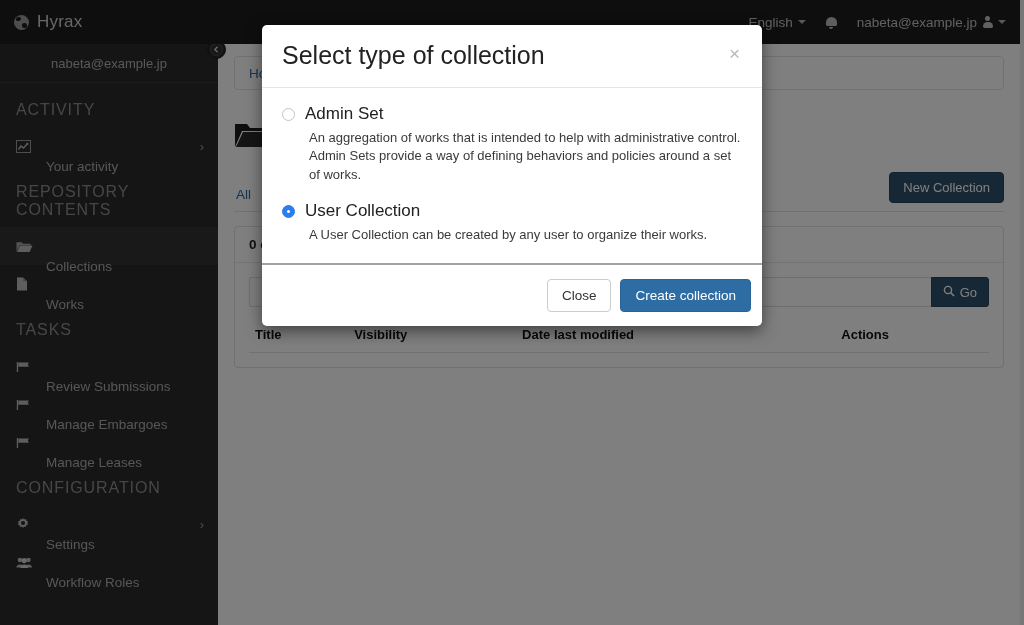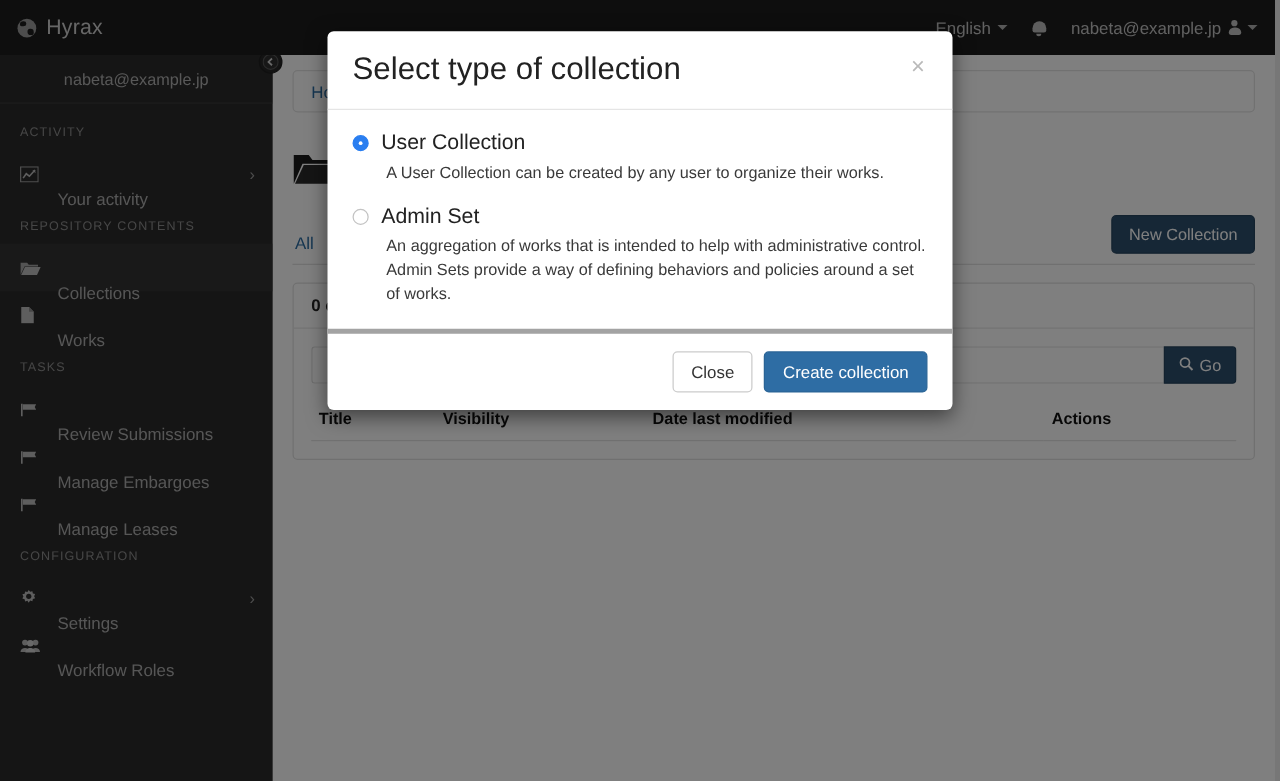--- a/index.html
+++ b/index.html
@@ -80,21 +80,21 @@
     background: #2b2b2b; z-index: 30;
     color: #a8a8a8; font-size: 13.5px;
     overflow: hidden;
   }
   .sb-user {
     height: 38px; display: flex; align-items: center; justify-content: center;
     color: #b0b0b0; font-size: 13px; background: #2b2b2b;
   }
   .sb-sep { height: 1px; background: #3a3a3a; }
   .sb-section {
-    padding: 18px 0 8px 16px; font-size: 10px; letter-spacing: .9px;
+    padding: 18px 0 8px 16px; font-size: 16px; letter-spacing: .9px;
     color: #8d8d8d; text-transform: uppercase;
   }
   .sb-item {
     display: flex; align-items: center; height: 38px; padding: 0 14px 0 16px;
     color: #adadad; cursor: pointer; position: relative;
   }
   .sb-item.active { background: #333333; }
   .sb-ico {
     width: 22px; flex: none; display: inline-flex; align-items: center;
     color: #a0a0a0;
@@ -209,21 +209,21 @@
   .radio.checked::after {
     content: ""; position: absolute; left: 4px; top: 4px;
     width: 3px; height: 3px; border-radius: 50%; background: #fff;
   }
   .radio-label { font-size: 17px; color: #222; cursor: pointer; }
   .radio-desc { font-size: 13px; color: #3a3a3a; line-height: 1.45; max-width: 442px; }
   .opt-block { margin-bottom: 16px; }
   .opt-block:last-child { margin-bottom: 4px; }
 
   .modal-footer {
-    border-top: 4px solid #a3a3a3; padding: 14px 20px;
+    border-top: 2px solid #a3a3a3; padding: 14px 11px;
     display: flex; justify-content: flex-end; gap: 9px;
   }
   .btn {
     font-size: 13.5px; padding: 8px 14px; border-radius: 4px; cursor: pointer;
     font-family: "Liberation Sans", sans-serif;
   }
   .btn-close { background: #fff; border: 1px solid #ccc; color: #333; }
   .btn-primary { background: #2e6da4; border: 1px solid #2a6496; color: #fff; }
 </style>
 </head>
@@ -413,33 +413,33 @@
 
   <div class="modal">
     <div class="modal-header">
       <div class="modal-title">Select type of collection</div>
       <button class="modal-close">×</button>
     </div>
 
     <div class="modal-body">
       <div class="opt-block">
         <div class="radio-row">
+          <span class="radio"></span>
+          <span class="radio-label">Admin Set</span>
+        </div>
+        <div class="radio-desc">An aggregation of works that is intended to help with administrative control. Admin Sets provide a way of defining behaviors and policies around a set of works.</div>
+      </div>
+
+      <div class="opt-block">
+        <div class="radio-row">
           <span class="radio checked"></span>
           <span class="radio-label">User Collection</span>
         </div>
         <div class="radio-desc">A User Collection can be created by any user to organize their works.</div>
       </div>
-
-      <div class="opt-block">
-        <div class="radio-row">
-          <span class="radio"></span>
-          <span class="radio-label">Admin Set</span>
-        </div>
-        <div class="radio-desc">An aggregation of works that is intended to help with administrative control. Admin Sets provide a way of defining behaviors and policies around a set of works.</div>
-      </div>
     </div>
 
     <div class="modal-footer">
       <button class="btn btn-close">Close</button>
       <button class="btn btn-primary">Create collection</button>
     </div>
   </div>
 
 </div>
 

